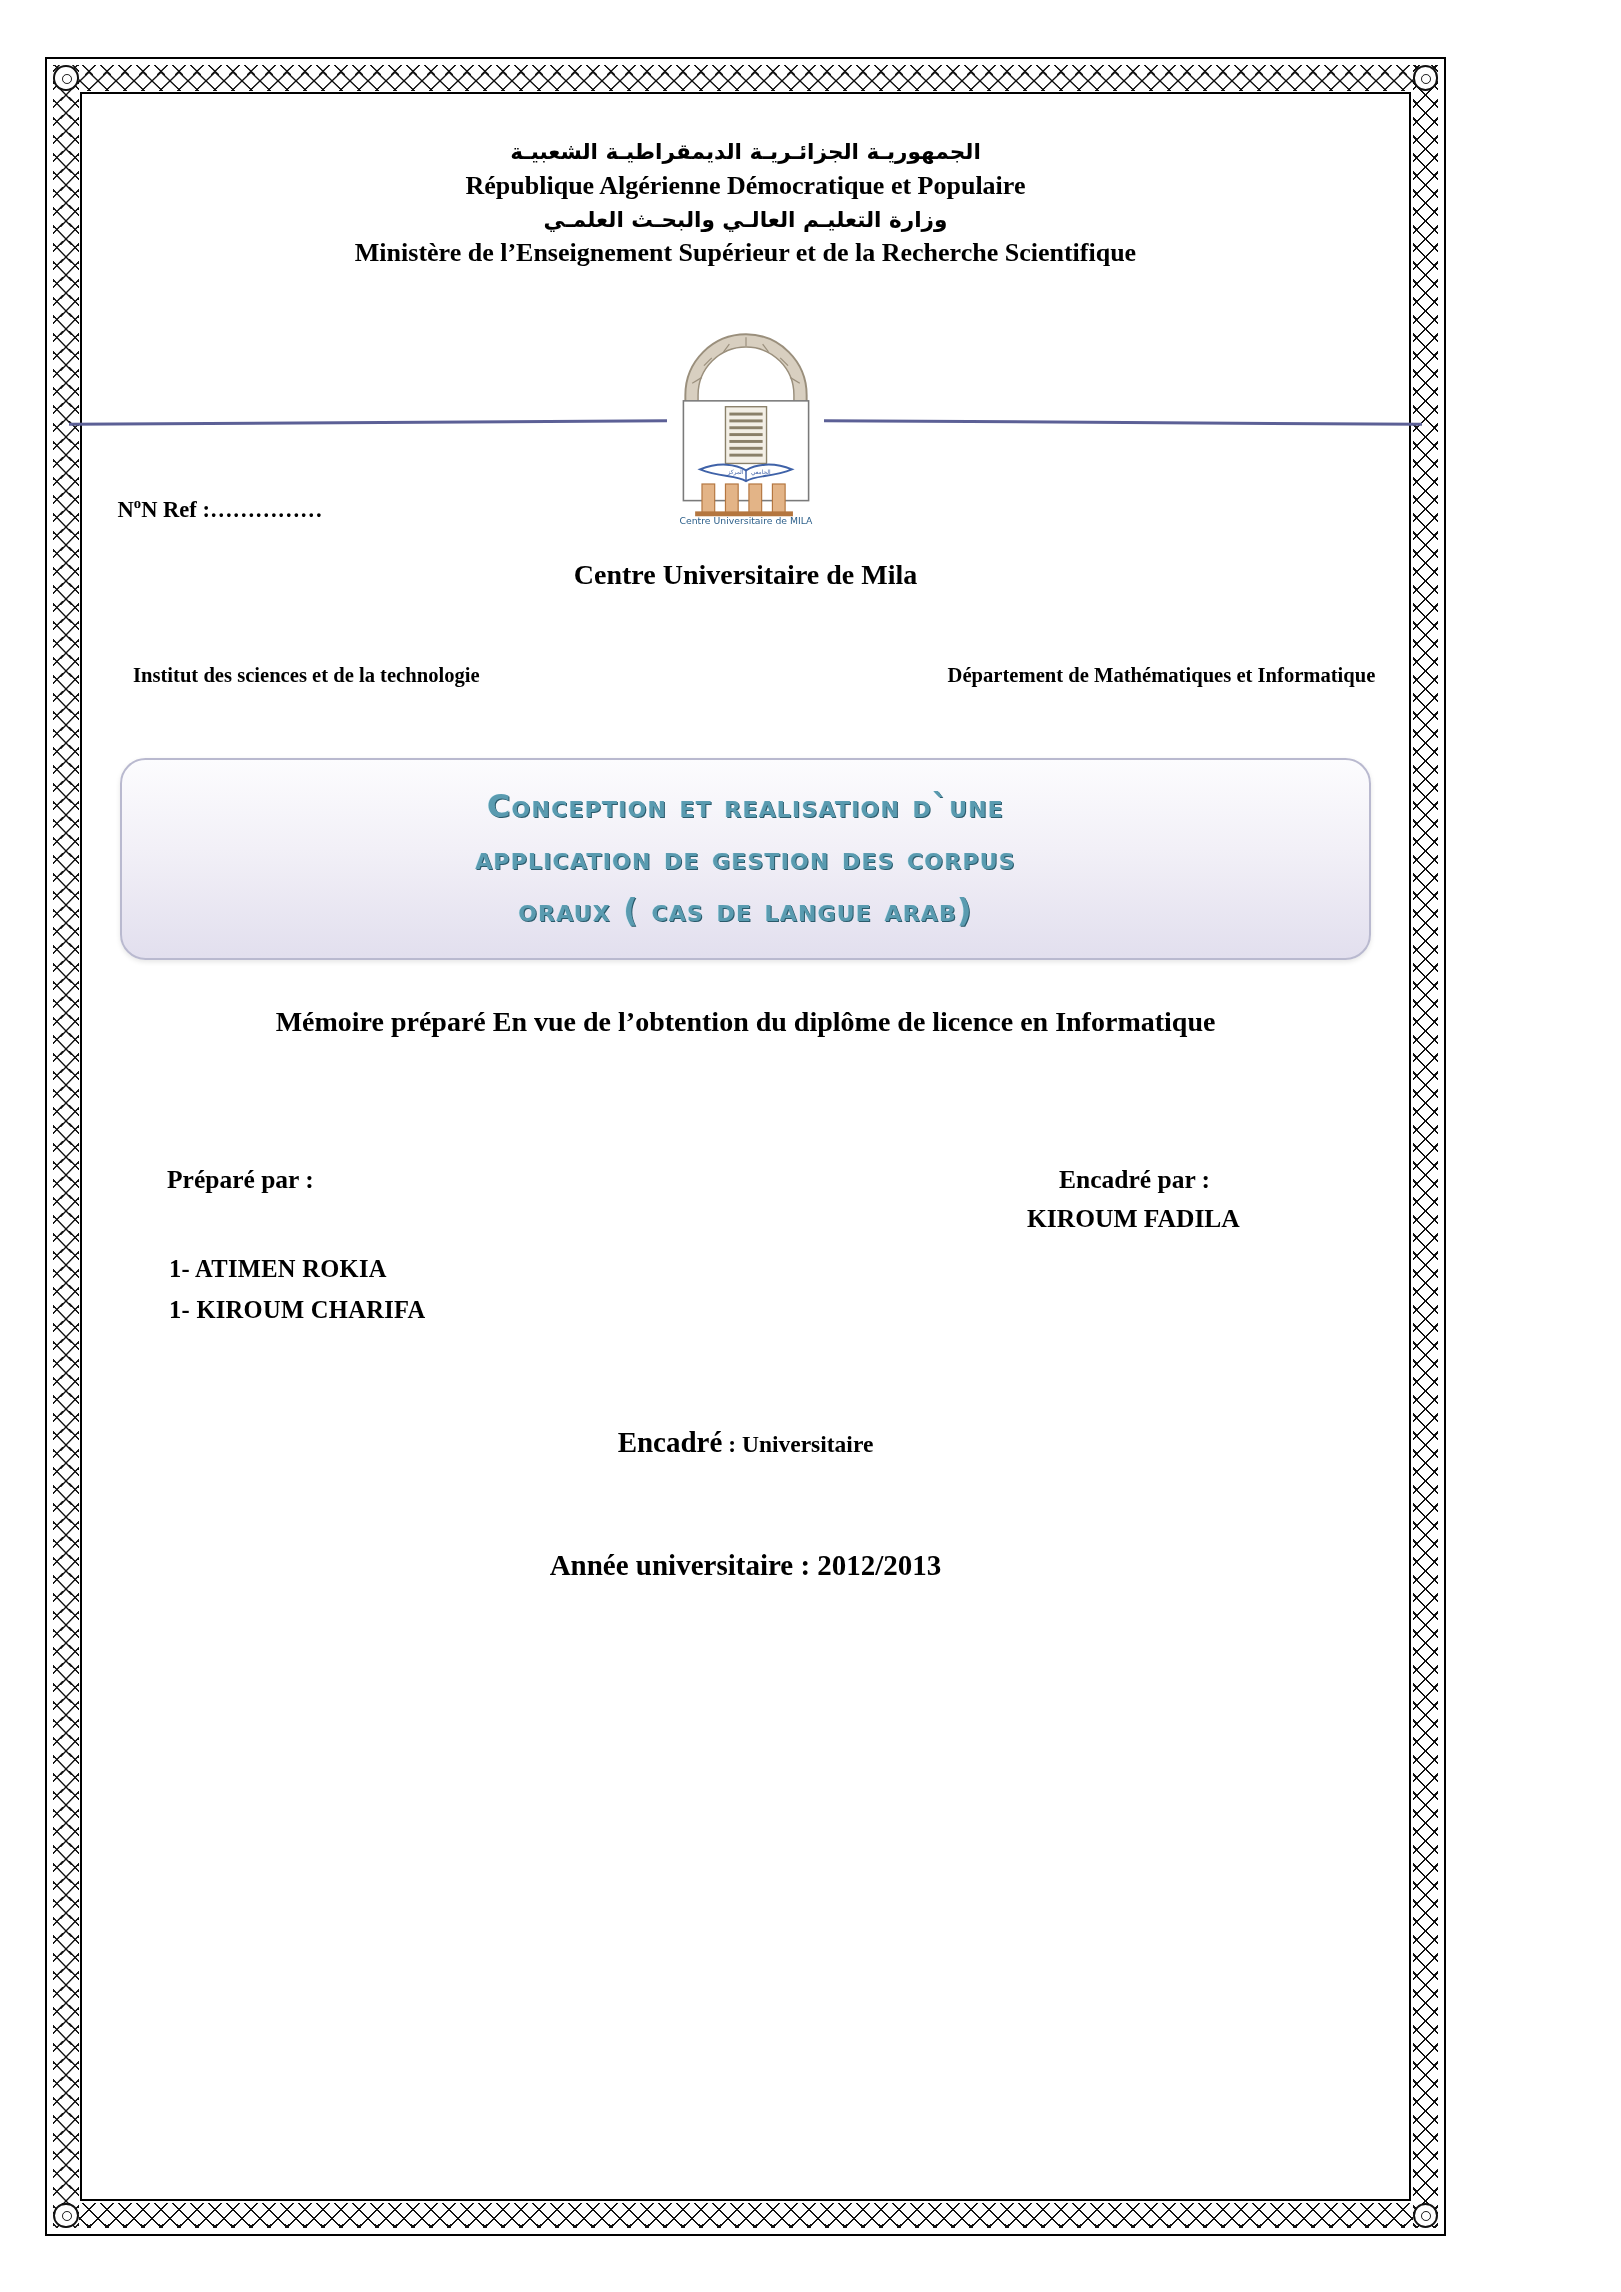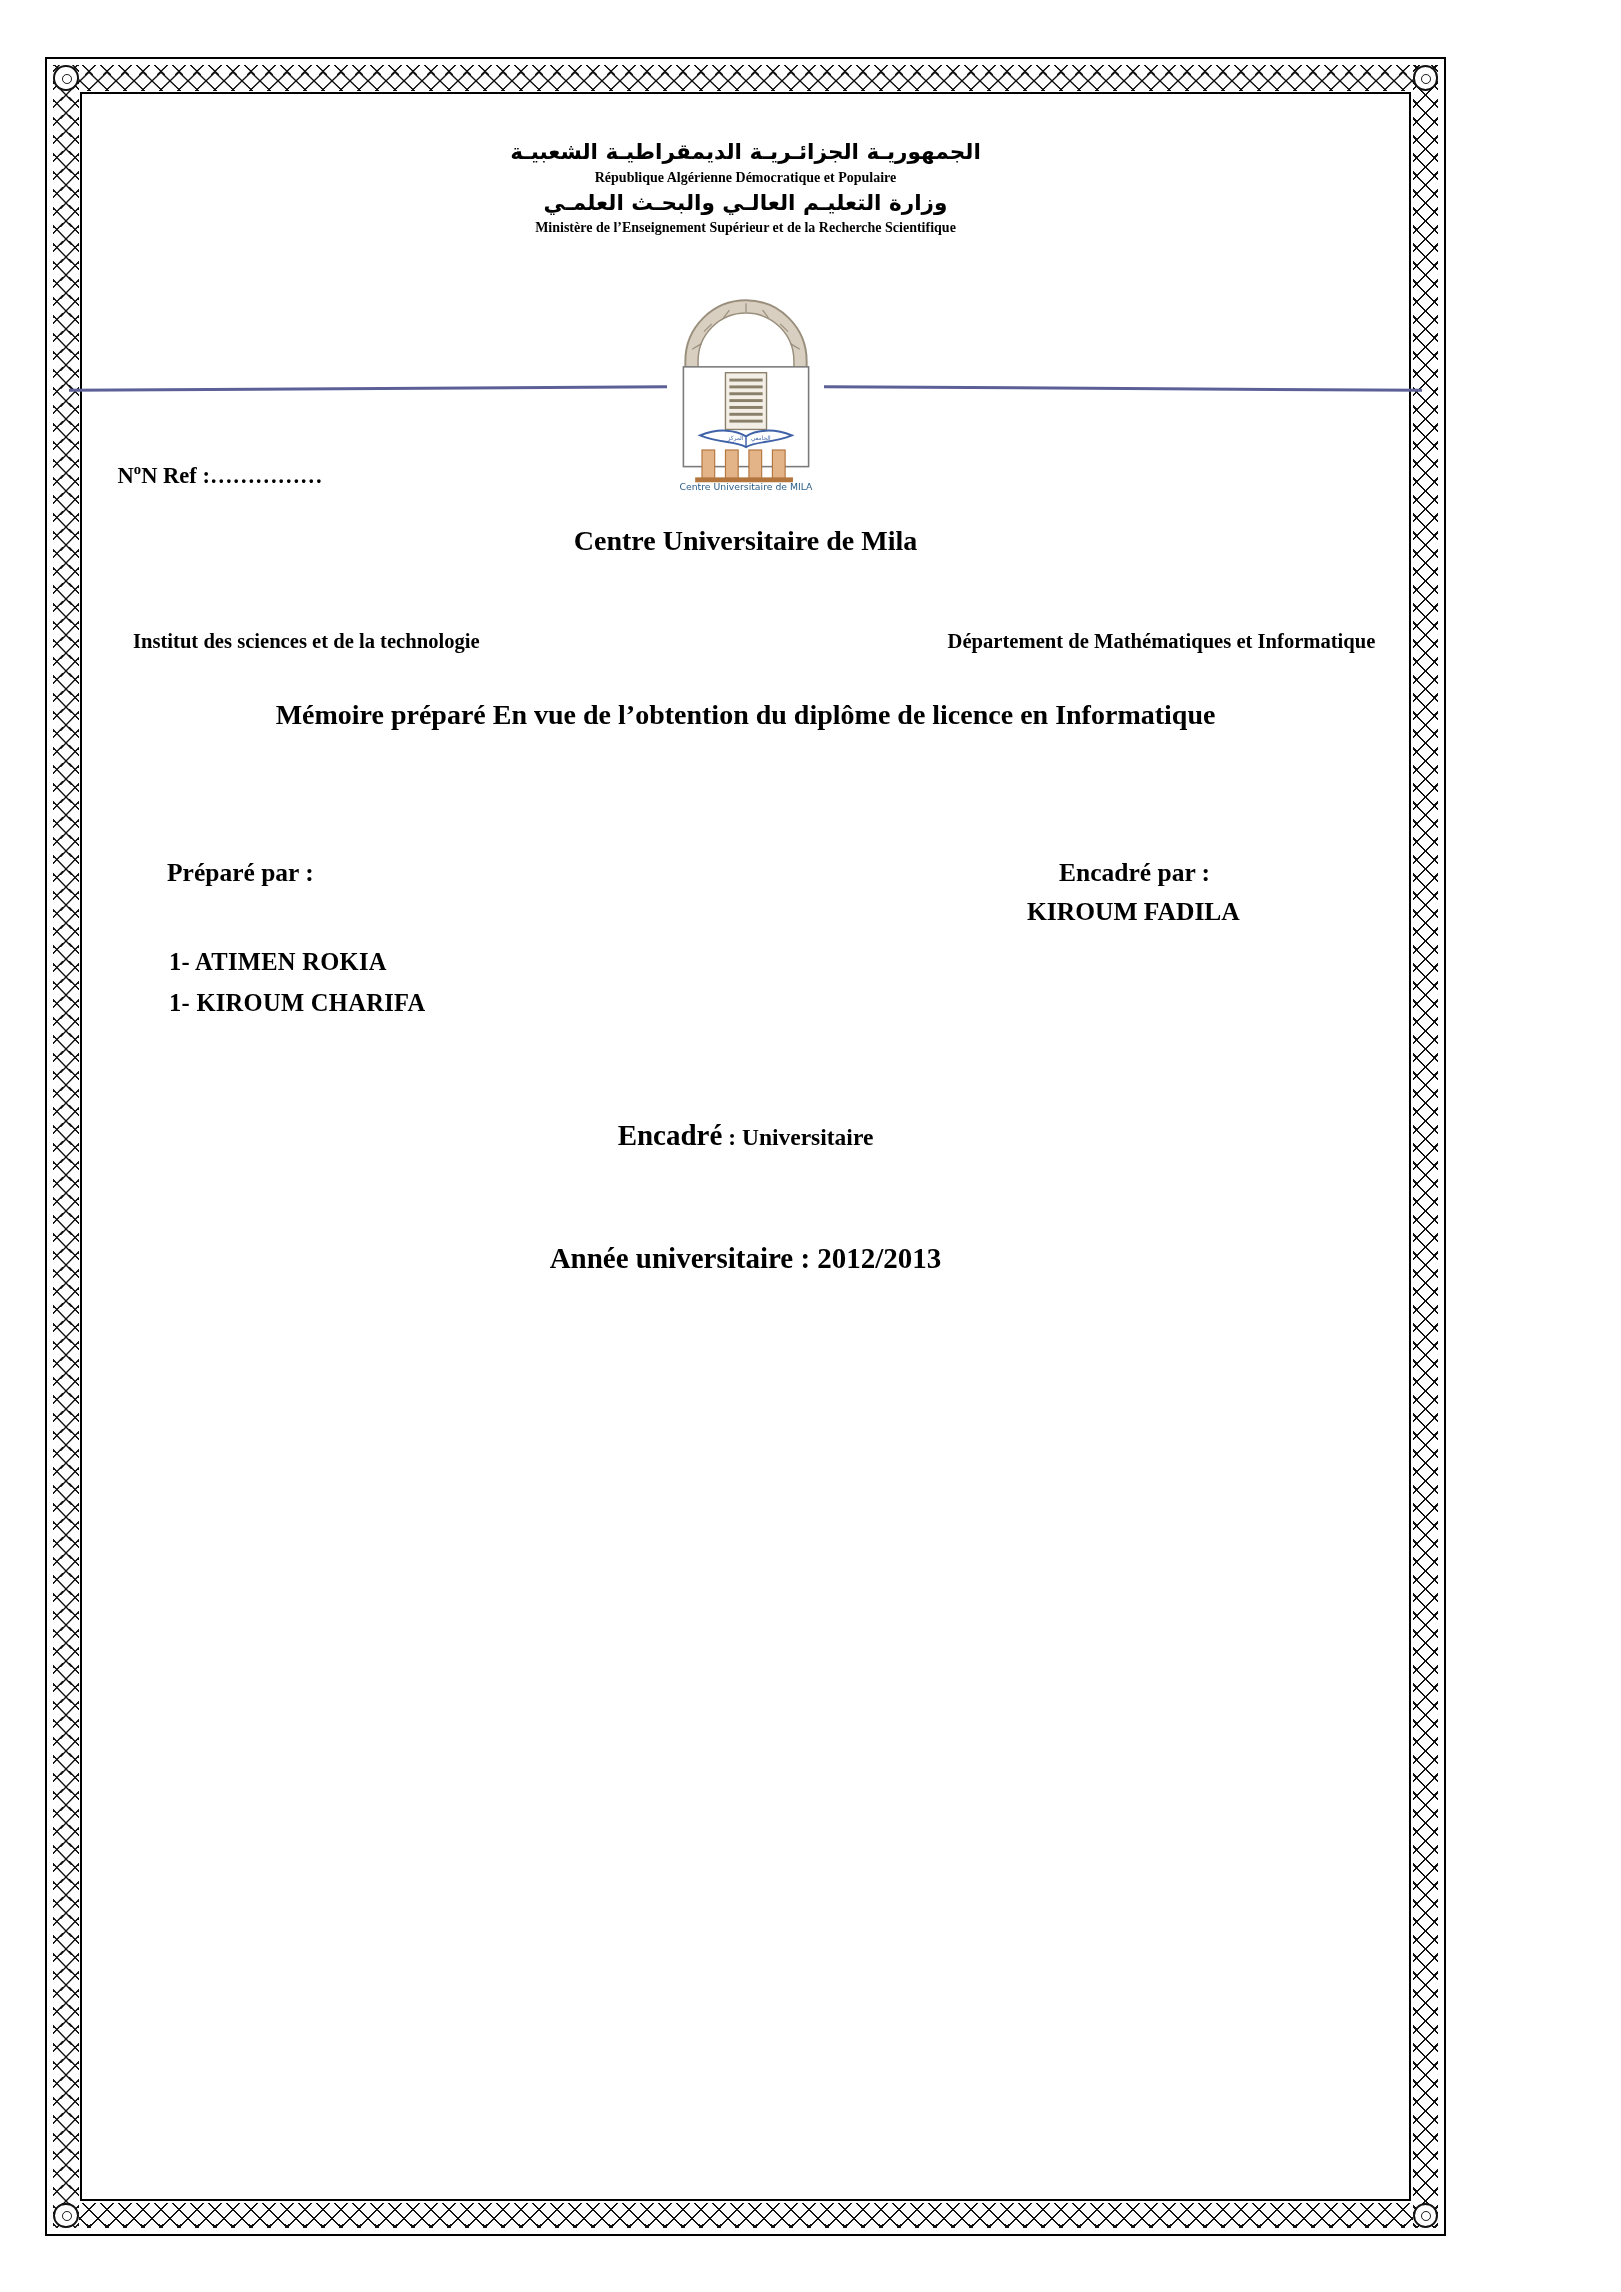--- a/index.html
+++ b/index.html
@@ -102,21 +102,21 @@
     line-height: 1.42;
   }
   .ar {
     font-family: "DejaVu Sans", sans-serif;
     direction: rtl;
     font-weight: bold;
     font-size: 21.6px;
   }
   .fr {
     font-weight: bold;
-    font-size: 14px;
+    font-size: 26px;
   }
 
   
   .logo-row {
     position: relative;
     height: 225px;
     margin-top: 33px;
   }
   .rule-left, .rule-right {
     position: absolute;
@@ -323,20 +323,25 @@
       </div>
     </div>
 
     <div class="univ">Centre Universitaire de Mila</div>
 
     <div class="dept-row">
       <div>Institut des sciences et de la technologie</div>
       <div>Département  de Mathématiques et Informatique</div>
     </div>
 
+    <div class="title-box">
+      <div class="title-line">Conception et realisation d`une</div>
+      <div class="title-line">application de gestion des corpus</div>
+      <div class="title-line">oraux (   cas de langue arab)</div>
+    </div>
 
     <div class="memoire">Mémoire préparé  En vue de l’obtention du diplôme de licence en Informatique</div>
 
     <div class="people">
       <div class="prep-title">Préparé par :</div>
       <div class="enc-title">Encadré  par :</div>
       <div class="enc-name">KIROUM FADILA</div>
       <div class="student student-1">1-  ATIMEN ROKIA</div>
       <div class="student student-2">1-  KIROUM CHARIFA</div>
     </div>

